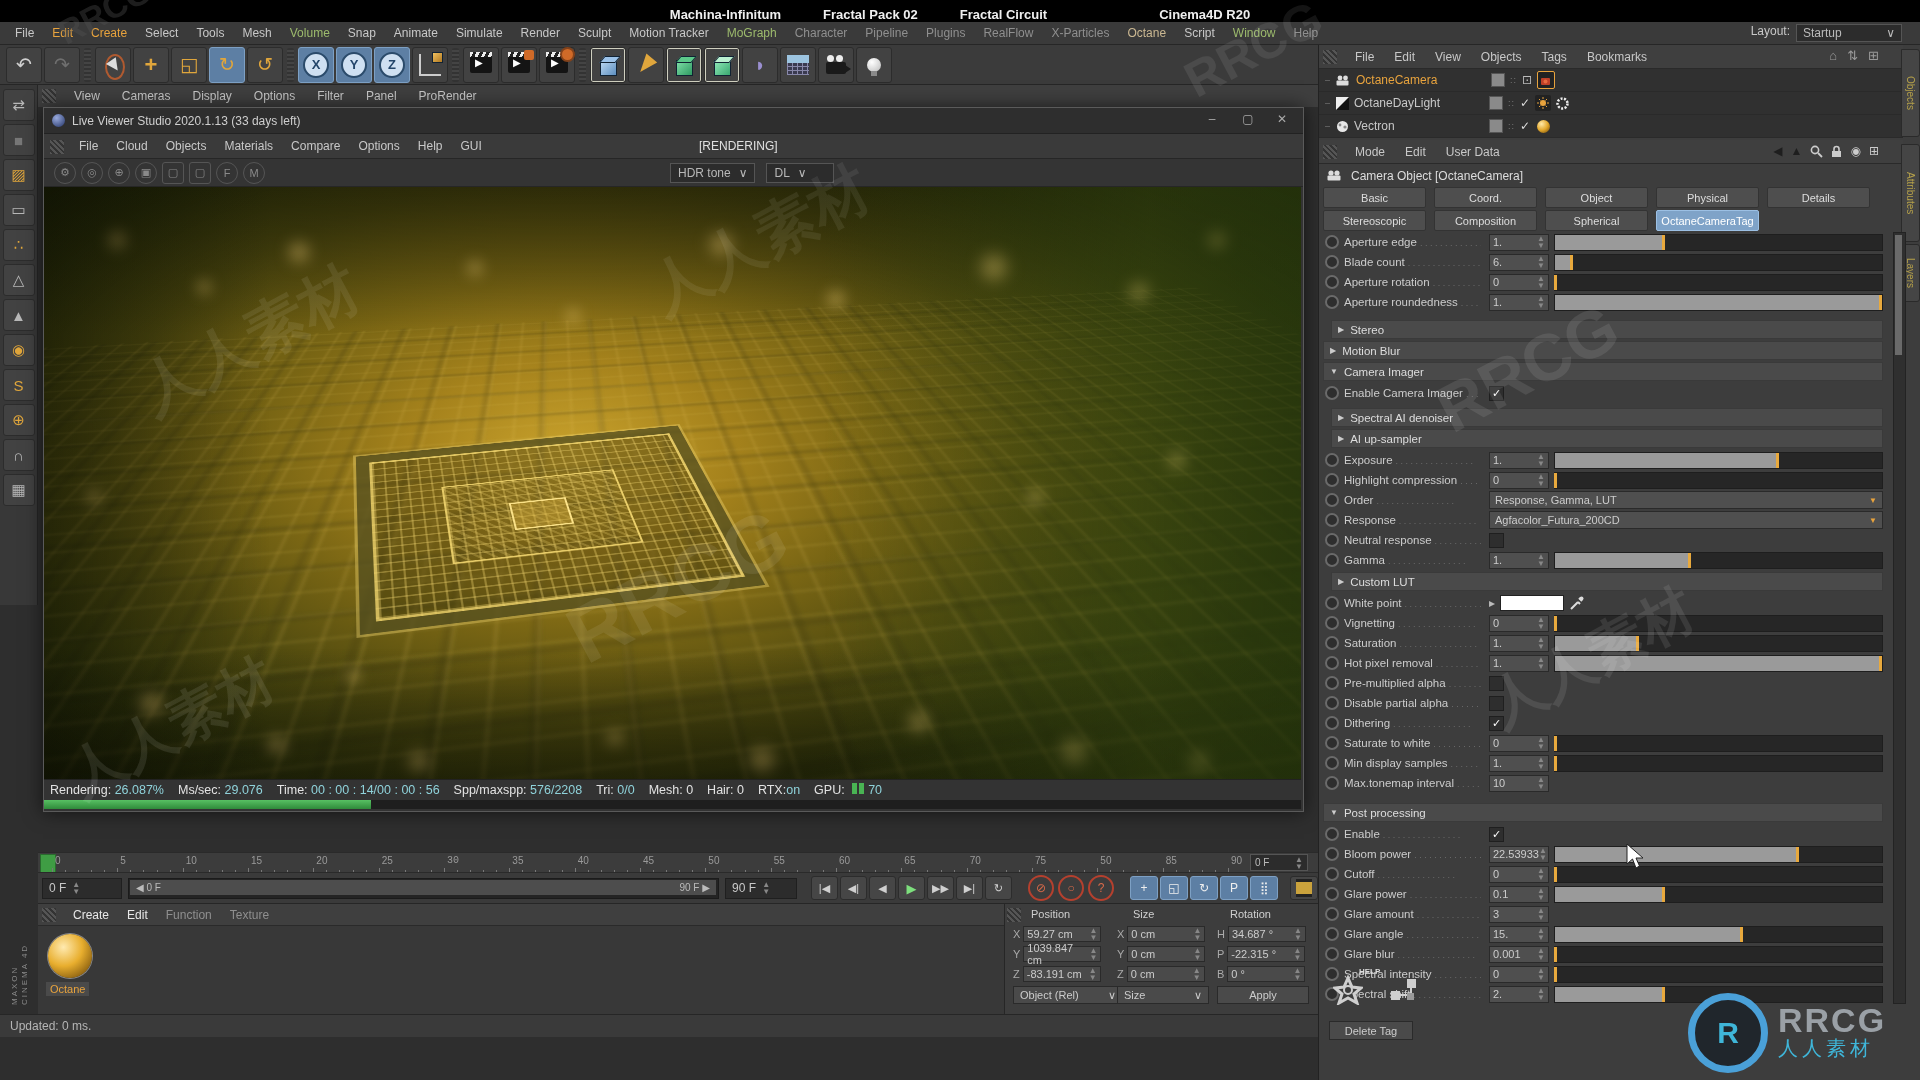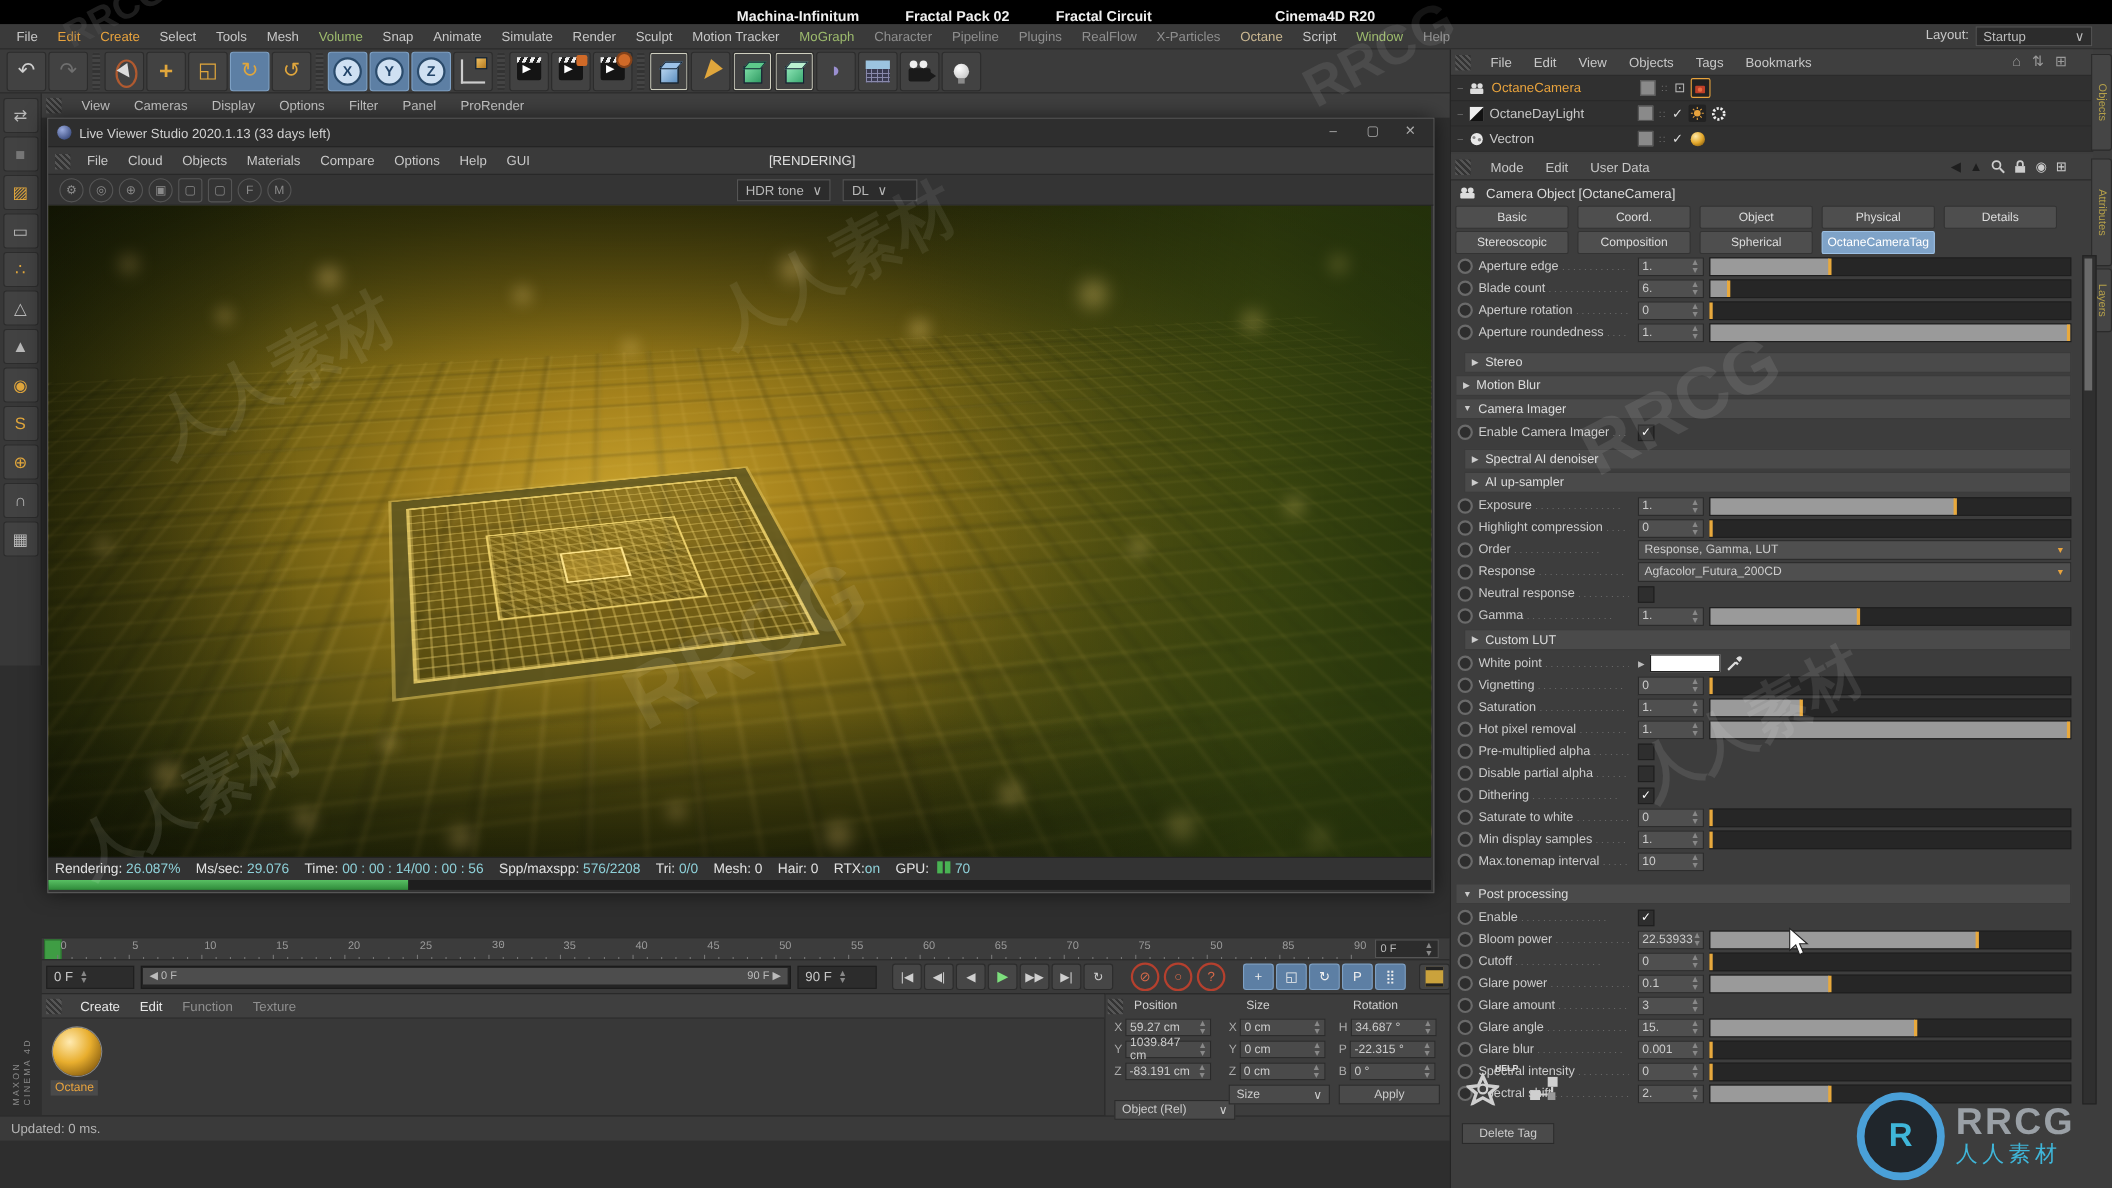--- a/index.html
+++ b/index.html
@@ -671,21 +671,21 @@
           </span>
         </div>
         <div class="crow" style="left: 212px; top: 62px;">
           <span>B</span>
           <span class="cfield">
             <span>0 °</span>
             <span class="stp">▲<br>▼</span>
           </span>
         </div>
       </div>
-    <div class="cdd" style="left:8px;top:96px;width:110px">
+    <div class="cdd" style="left:8px;top:82px;width:110px">
         <span>Object (Rel)</span>
         <span>∨</span>
       </div>
     <div class="cdd" style="left:112px;top:82px;width:92px">
         <span>Size</span>
         <span>∨</span>
       </div>
     <div class="cdd" style="left:212px;top:82px;width:92px;justify-content:center">
         <span>Apply</span>
       </div>

